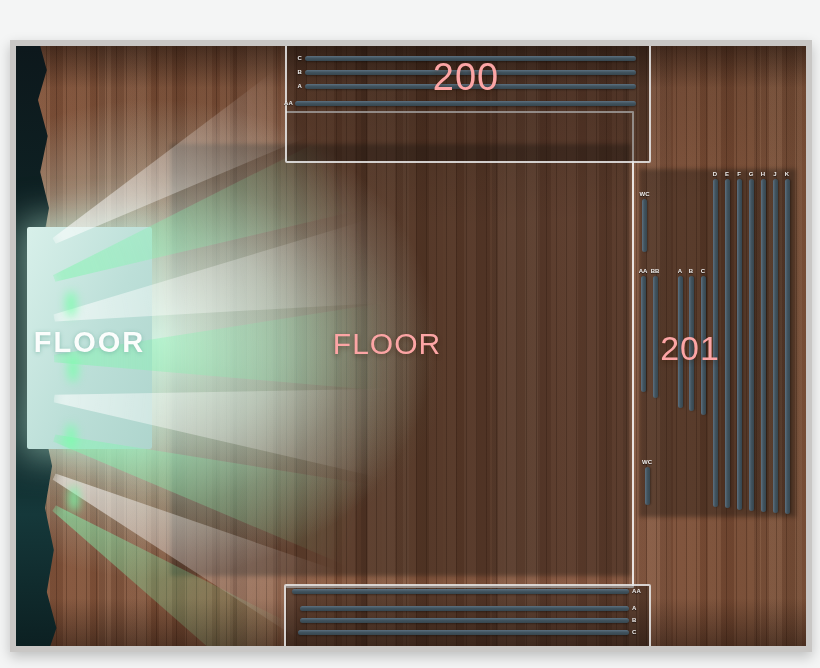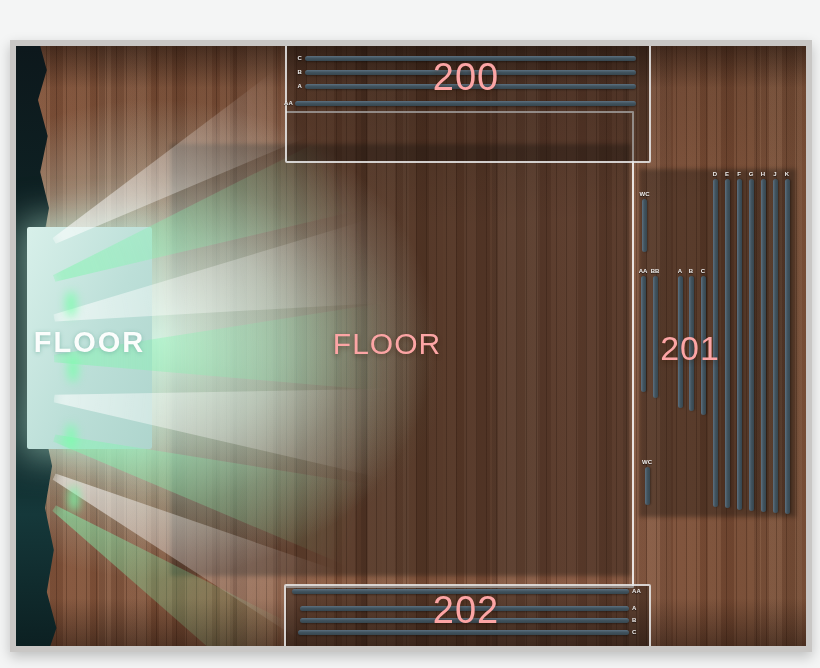--- a/index.html
+++ b/index.html
@@ -138,16 +138,15 @@
     <div class="secbox" style="left:268px;top:538px;width:363px;height:70px;">
       <div class="bar-h" style="left:6px;top:2.5px;width:337px;"></div>
       <div class="rl" style="left:346px;top:1.5px;width:14px;text-align:left;">AA</div>
       <div class="bar-h" style="left:14px;top:19.5px;width:329px;"></div>
       <div class="rl" style="left:346px;top:18.5px;width:14px;text-align:left;">A</div>
       <div class="bar-h" style="left:14px;top:31.5px;width:329px;"></div>
       <div class="rl" style="left:346px;top:30.5px;width:14px;text-align:left;">B</div>
       <div class="bar-h" style="left:12px;top:43.5px;width:331px;"></div>
       <div class="rl" style="left:346px;top:42.5px;width:14px;text-align:left;">C</div>
     </div>
-    <div class="biglabel" style="left:270px;top:543px;width:360px;font-size:38px;">202</div>
 
   </div>
 </div>
 
 </body></html>

